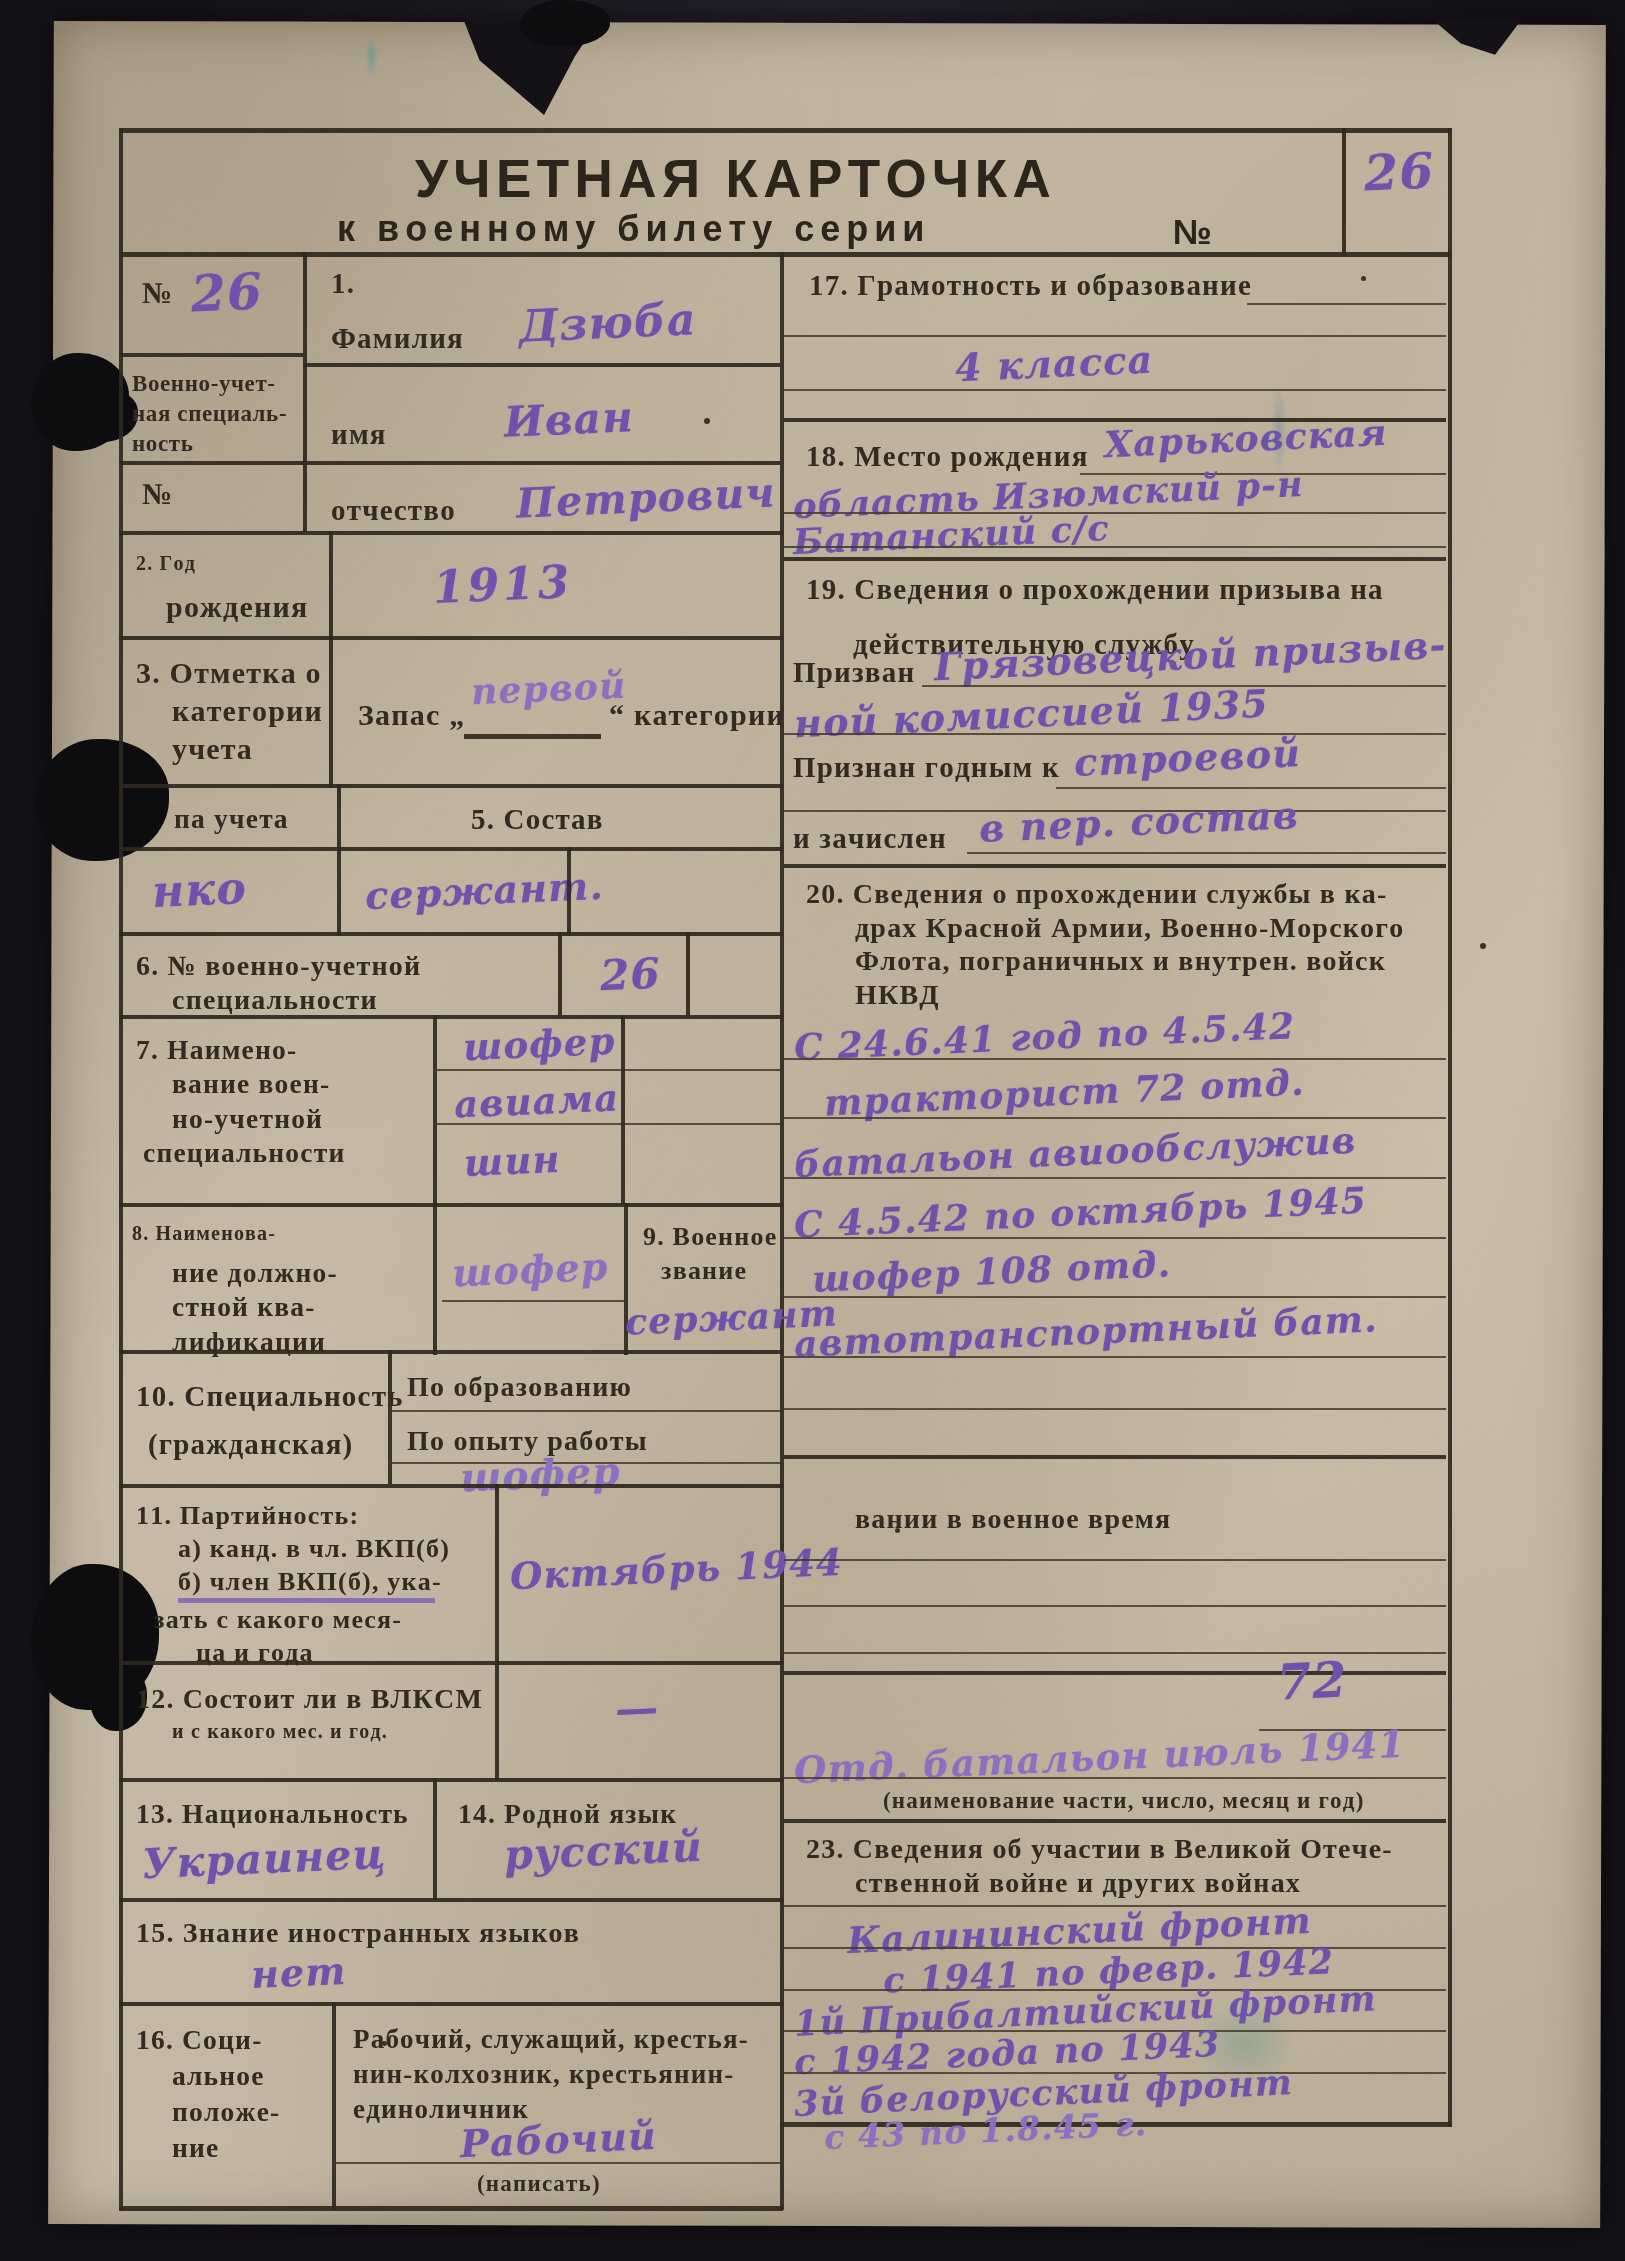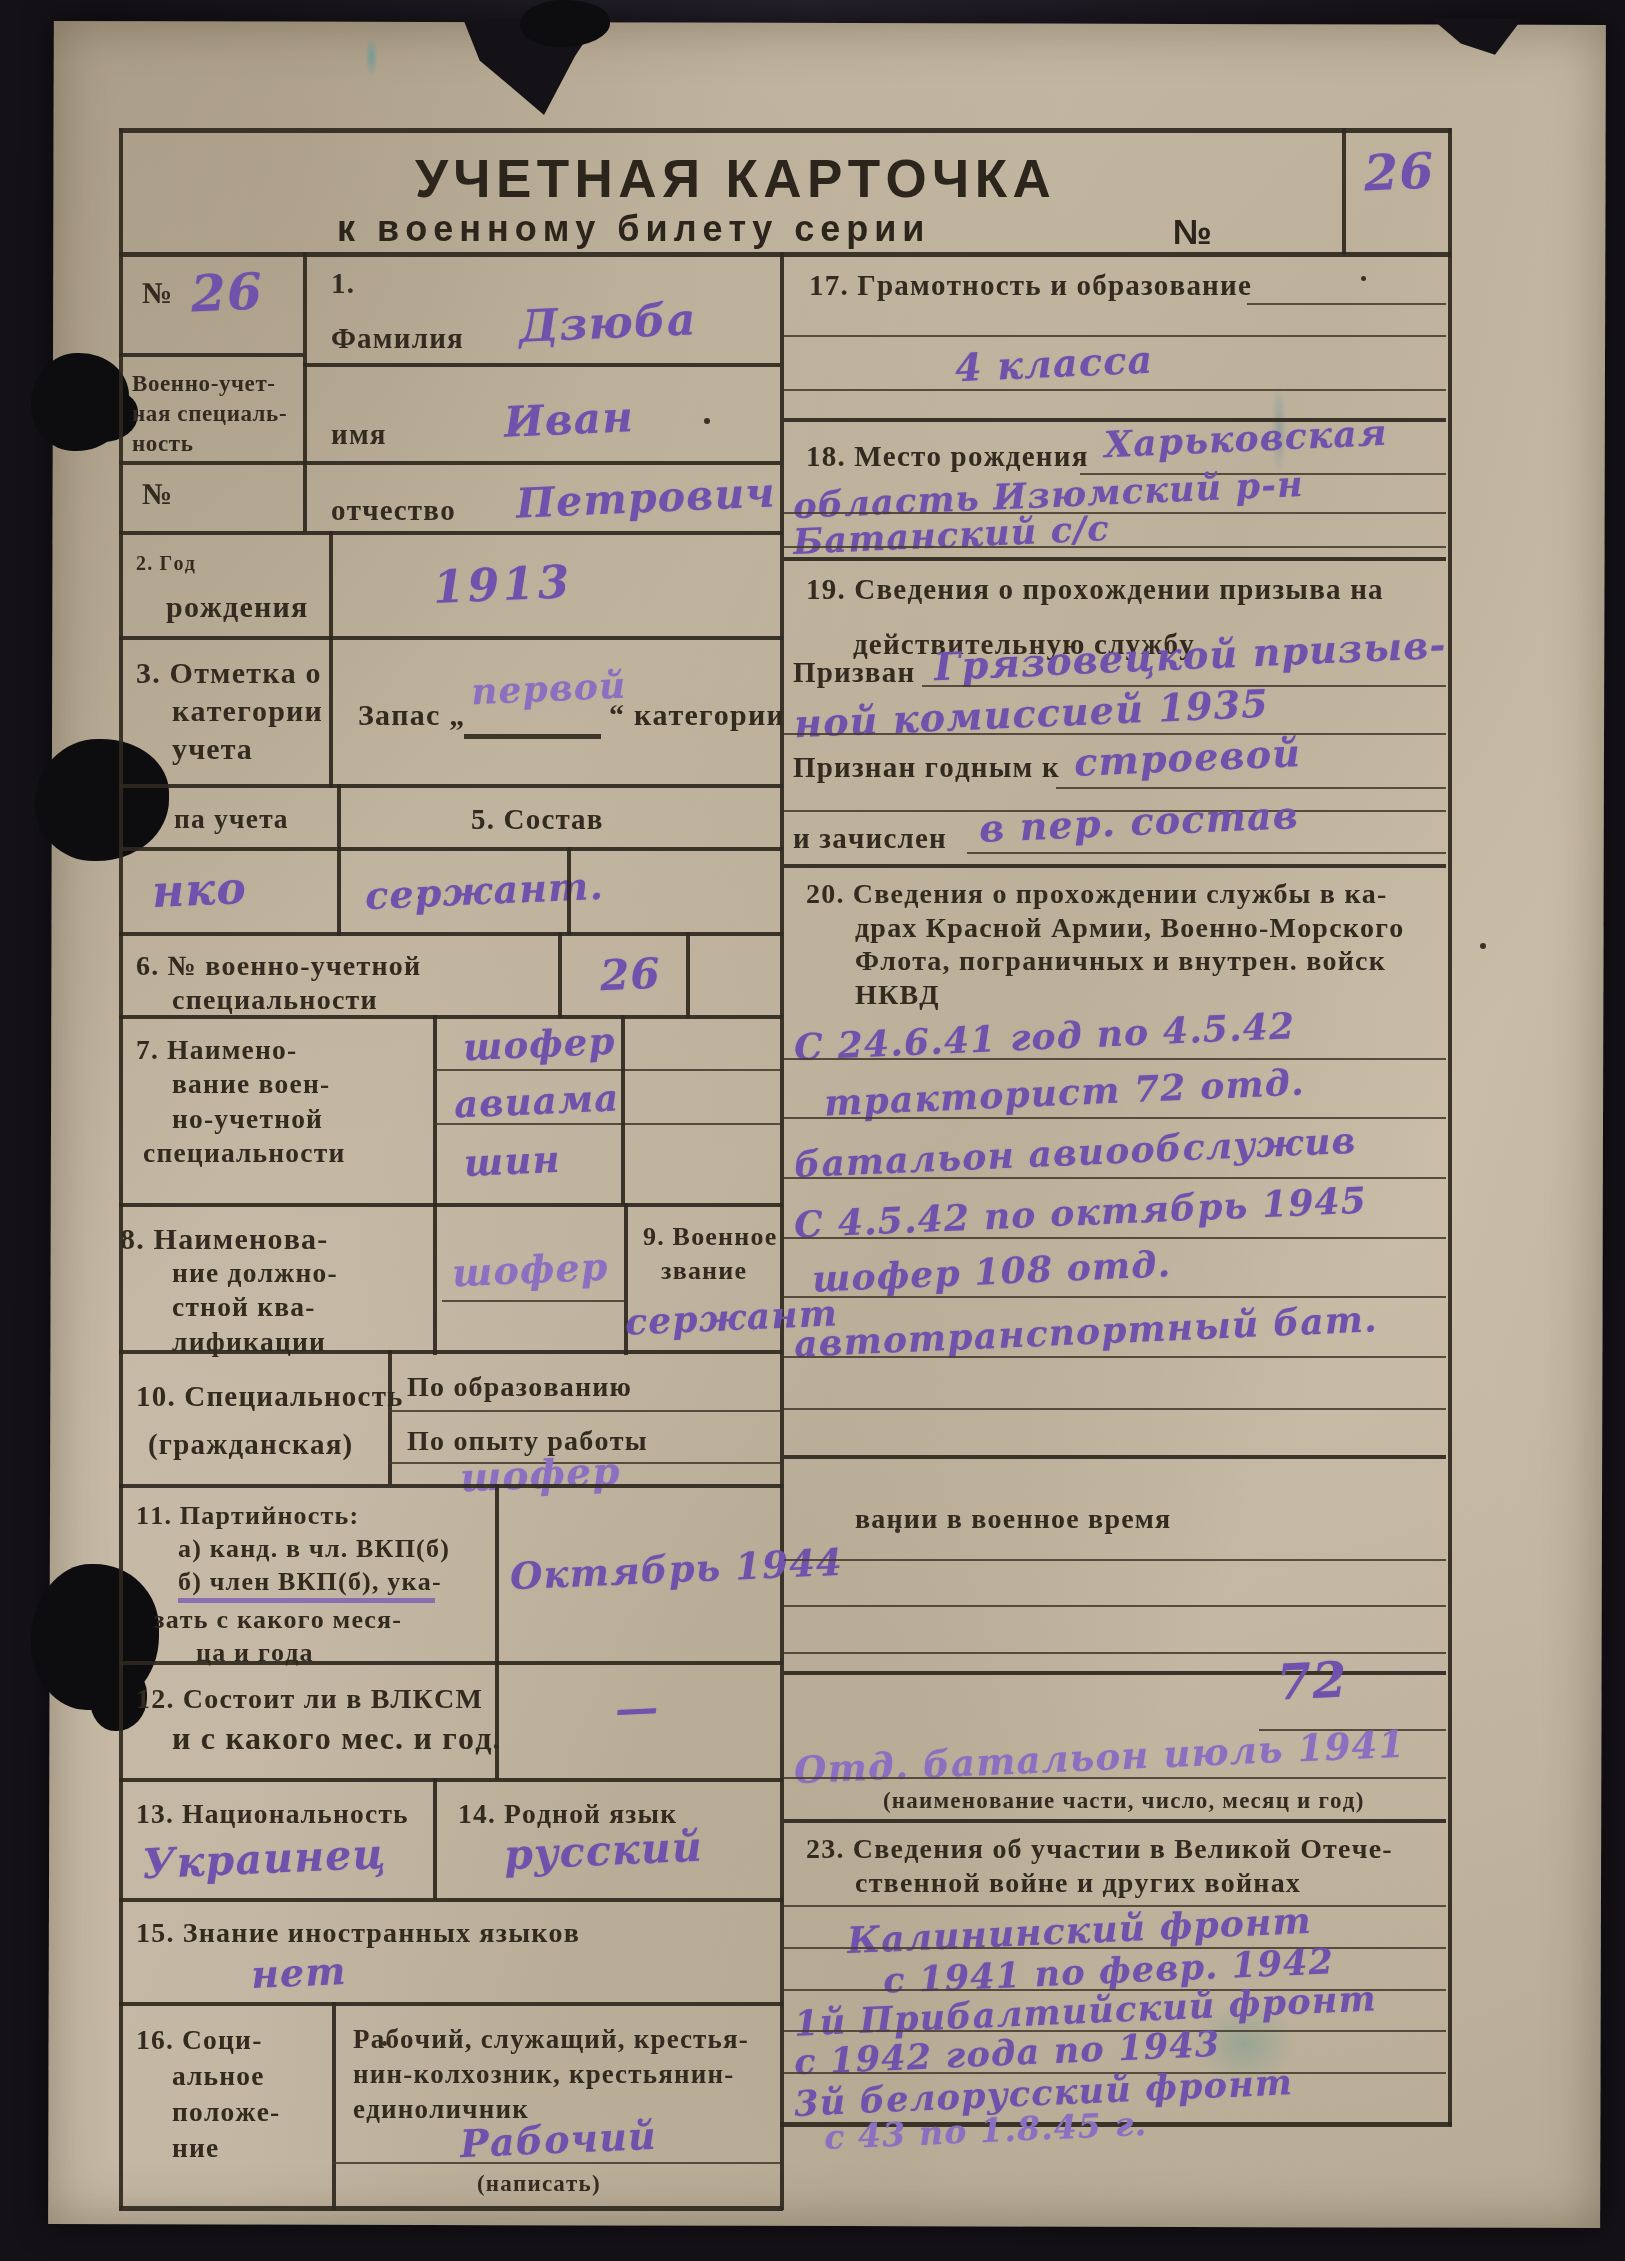--- a/index.html
+++ b/index.html
@@ -130,21 +130,21 @@
   <div class="hw" style="left:463px;top:1022px;font-size:37px;">шофер</div>
   <div class="rule" style="left:433px;top:1069px;width:347px;"></div>
   <div class="hw" style="left:454px;top:1079px;font-size:37px;">авиама</div>
   <div class="rule" style="left:433px;top:1123px;width:347px;"></div>
   <div class="hw" style="left:464px;top:1139px;font-size:37px;">шин</div>
   <div class="ln" style="left:621px;top:1015px;width:3.6px;height:190px;"></div>
   <div class="ln" style="left:119px;top:1203px;width:664px;height:4.2px;"></div>
 
   <div class="ln" style="left:433px;top:1203px;width:3.6px;height:152px;"></div>
   <div class="ln" style="left:624px;top:1203px;width:3.6px;height:152px;"></div>
-  <div class="pr" style="left:120px;top:1222px;font-size:30px;">8. Наименова-</div>
+  <div class="pr" style="left:132px;top:1222px;font-size:20px;">8. Наименова-</div>
   <div class="pr" style="left:172px;top:1257px;font-size:27.5px;">ние должно-</div>
   <div class="pr" style="left:172px;top:1291px;font-size:27.5px;">стной ква-</div>
   <div class="pr" style="left:172px;top:1326px;font-size:27.5px;">лификации</div>
   <div class="hw hwl" style="left:452px;top:1247px;font-size:38px;">шофер</div>
   <div class="rule" style="left:442px;top:1300px;width:182px;"></div>
   <div class="pr" style="left:643px;top:1222px;font-size:26px;">9. Военное</div>
   <div class="pr" style="left:661px;top:1256px;font-size:26px;">звание</div>
   <div class="hw" style="left:625px;top:1296px;font-size:36px;">сержант</div>
   <div class="ln" style="left:119px;top:1350px;width:664px;height:4.2px;"></div>
 
@@ -163,21 +163,21 @@
   <div class="pr" style="left:178px;top:1534px;font-size:26px;">а) канд. в чл. ВКП(б)</div>
   <div class="pr" style="left:178px;top:1567px;font-size:26px;">б) член ВКП(б), ука-</div>
   <div class="uline" style="left:178px;top:1598px;width:257px;height:4.8px;"></div>
   <div class="pr" style="left:154px;top:1605px;font-size:26px;">зать с какого меся-</div>
   <div class="pr" style="left:196px;top:1638px;font-size:26px;">ца и года</div>
   <div class="hw" style="left:510px;top:1547px;font-size:37px;">Октябрь 1944</div>
   <div class="ln" style="left:119px;top:1661px;width:664px;height:4.2px;"></div>
 
   <div class="ln" style="left:495px;top:1661px;width:3.6px;height:119px;"></div>
   <div class="pr" style="left:136px;top:1683px;font-size:28px;">12. Состоит ли в ВЛКСМ</div>
-  <div class="pr" style="left:172px;top:1720px;font-size:32px;">и с какого мес. и год.</div>
+  <div class="pr" style="left:172px;top:1720px;font-size:20px;">и с какого мес. и год.</div>
   <div class="hw" style="left:615px;top:1683px;font-size:43px;">—</div>
   <div class="ln" style="left:119px;top:1778px;width:664px;height:4.2px;"></div>
 
   <div class="ln" style="left:433px;top:1778px;width:3.6px;height:122px;"></div>
   <div class="pr" style="left:136px;top:1798px;font-size:27.5px;">13. Национальность</div>
   <div class="hw" style="left:142px;top:1835px;font-size:41px;">Украинец</div>
   <div class="pr" style="left:458px;top:1798px;font-size:27.5px;">14. Родной язык</div>
   <div class="hw" style="left:504px;top:1827px;font-size:41px;">русский</div>
   <div class="ln" style="left:119px;top:1898px;width:664px;height:4.2px;"></div>
 

